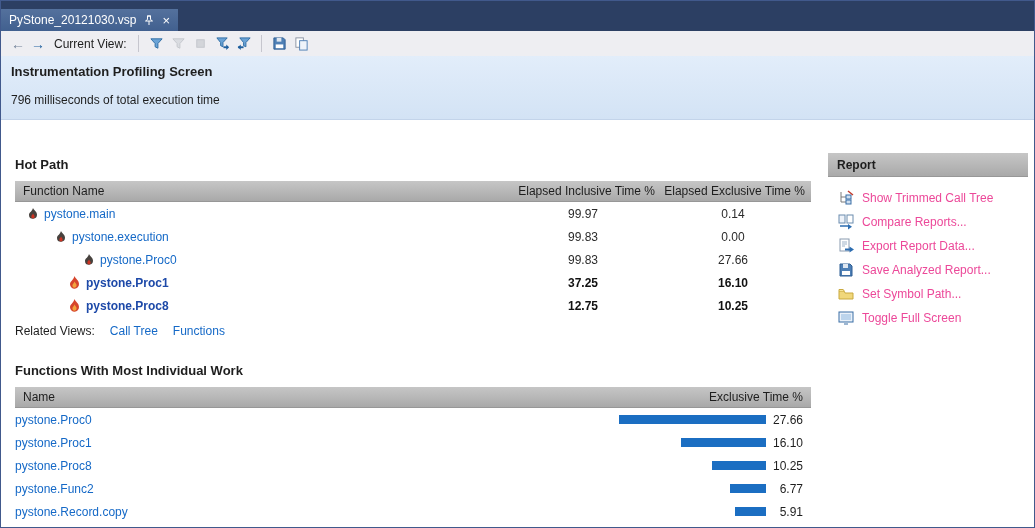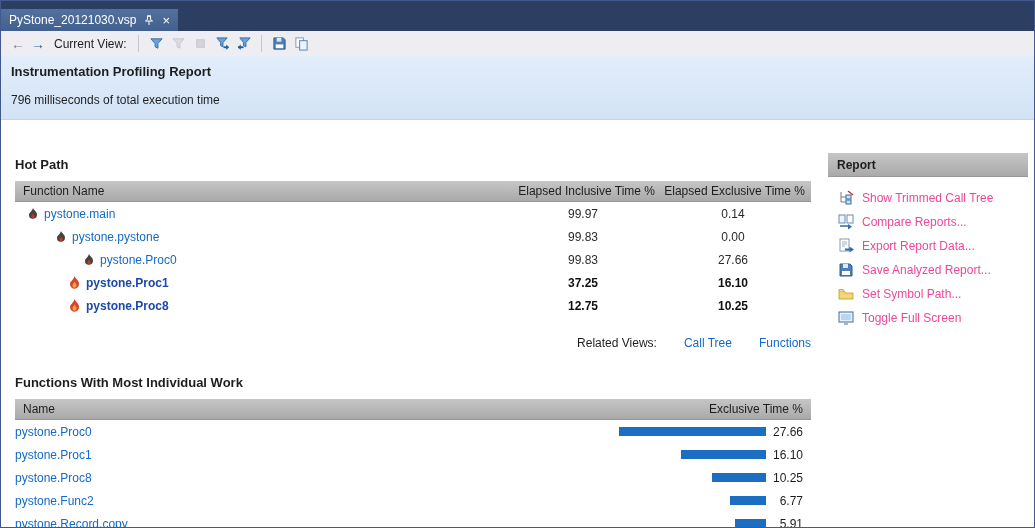--- a/index.html
+++ b/index.html
@@ -47,21 +47,21 @@
   .ind0 .hp-name { padding-left:13px; }
   .ind1 .hp-name { padding-left:41px; }
   .ind2 .hp-name { padding-left:69px; }
   .ind3 .hp-name { padding-left:54px; }
   .col-num { width:150px; text-align:center; padding-right:6px; color:#2b2b2b; }
   a.link { color:#1569c7; text-decoration:none; cursor:pointer; }
   .hot a.link { font-weight:bold; color:#1d49a8; }
   .hot .col-num { font-weight:bold; color:#111; }
   .icon { display:inline-flex; align-items:center; justify-content:center; }
 
-  .related { display:flex; gap:27px; margin-top:19px; font-size:12px; align-items:center;justify-content:flex-end; }
+  .related { display:flex; gap:15px; margin-top:7px; font-size:12px; align-items:center; }
 
   .section2 { margin-top:25px; }
   .fw-row { display:flex; height:23px; align-items:center; font-size:12px; }
   .fw-name { flex:1; }
   .bar-track { width:152px; display:flex; justify-content:flex-end; align-items:center; }
   .bar { height:9px; background:#1b6ec2; }
   .fw-val { width:45px; text-align:right; padding-right:8px; }
 
   
   .rp-head { height:24px; background:linear-gradient(#c6c6c6,#a9a9a9); border-bottom:1px solid #979797; font-weight:bold; font-size:12px; display:flex; align-items:center; padding-left:9px; }
@@ -132,21 +132,21 @@
     </span>
     <span class="tb-icon">
       <svg width="15" height="15" viewBox="0 0 16 16">
           <rect x="2" y="2" width="8" height="10" fill="#fff" stroke="#8a93a3"></rect>
           <rect x="6" y="5" width="8" height="10" fill="#eef3fa" stroke="#4e7fb5"></rect>
         </svg>
     </span>
   </div>
 
   <div class="band">
-    <div class="title">Instrumentation Profiling Report</div>
+    <div class="title">Instrumentation Profiling Screen</div>
     <div class="sub">796 milliseconds of total execution time</div>
   </div>
 
   <div class="content">
 
     <div class="left-col">
 
       <div class="section-title">Hot Path</div>
       <div class="grid-head">
         <div class="gh-name">Function Name</div>
@@ -169,21 +169,21 @@
       </div>
 
       <div class="hp-row ind1">
         <div class="hp-name">
           <span class="icon">
             <svg width="10" height="12" viewBox="0 0 10 12">
                 <path d="M5 0c.8 2.4 4 3.4 4 6.6A4 4 0 0 1 1 6.9C1 4.4 4 3.8 5 0Z" fill="#47423e"></path>
                 <path d="M5 5.6c.5 1.3 1.7 1.6 1.7 3.1a1.7 1.7 0 0 1-3.4.1c0-1.4 1.2-1.8 1.7-3.2Z" fill="#cc3322"></path>
               </svg>
           </span>
-          <a class="link">pystone.pystone</a>
+          <a class="link">pystone.execution</a>
         </div>
         <div class="col-num">99.83</div>
         <div class="col-num">0.00</div>
       </div>
 
       <div class="hp-row ind2">
         <div class="hp-name">
           <span class="icon">
             <svg width="10" height="12" viewBox="0 0 10 12">
                 <path d="M5 0c.8 2.4 4 3.4 4 6.6A4 4 0 0 1 1 6.9C1 4.4 4 3.8 5 0Z" fill="#47423e"></path>

